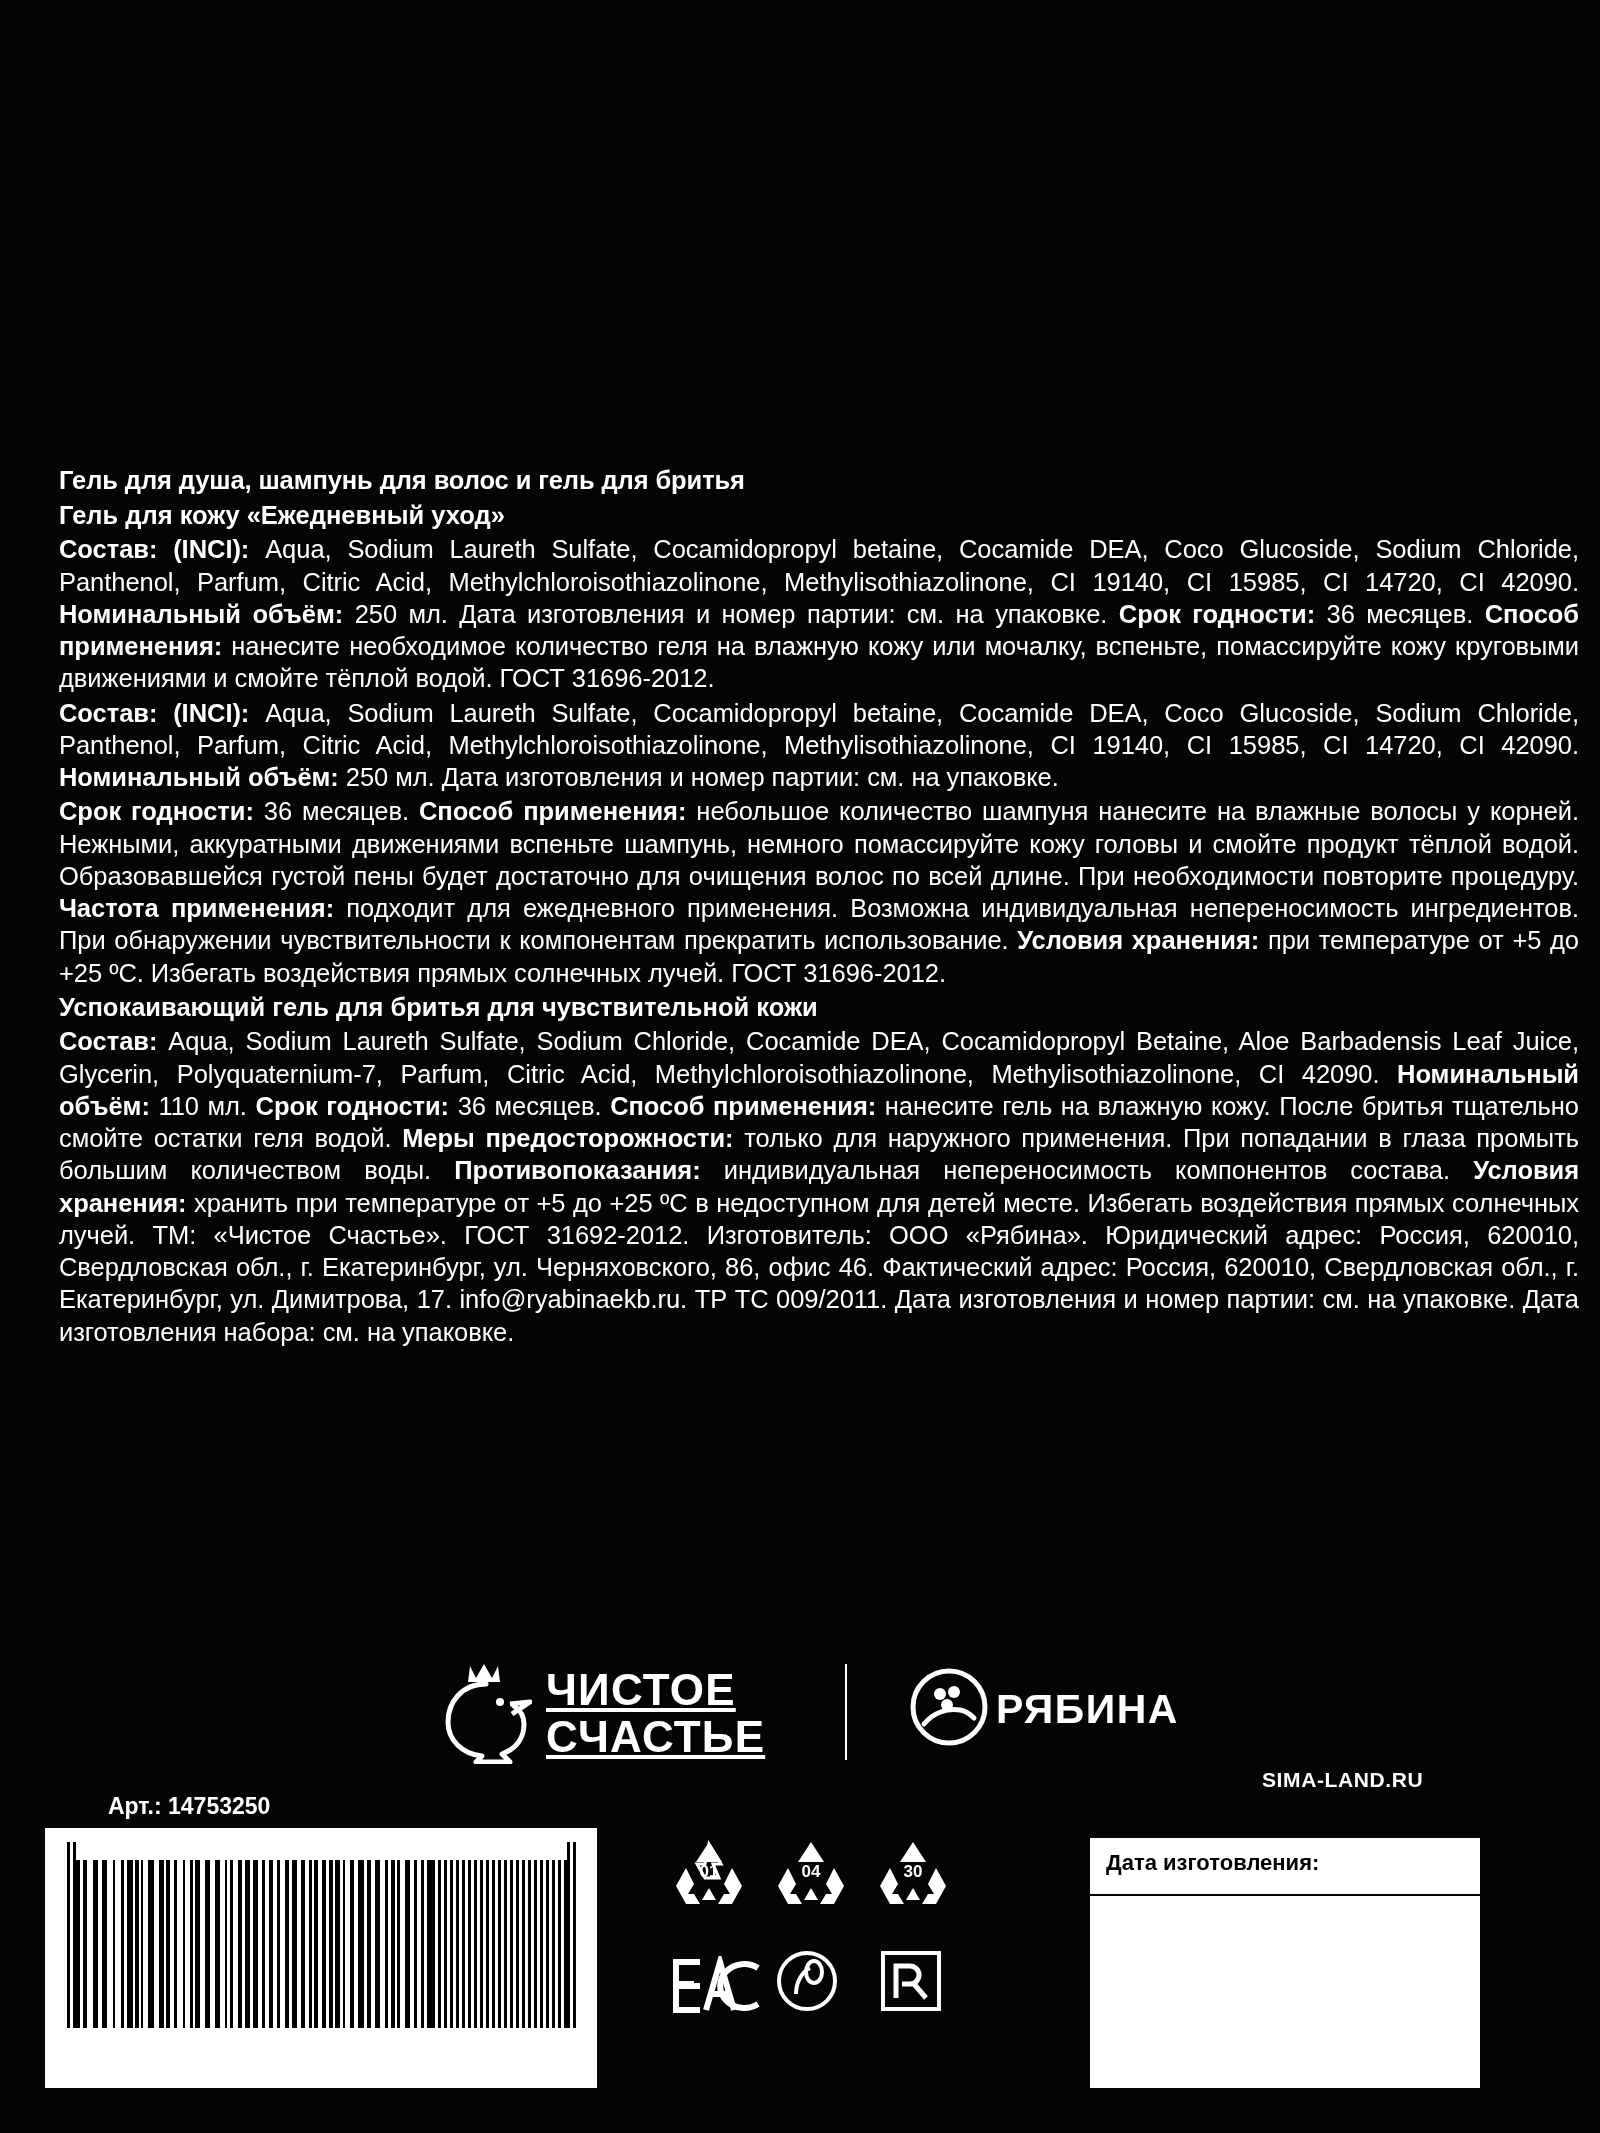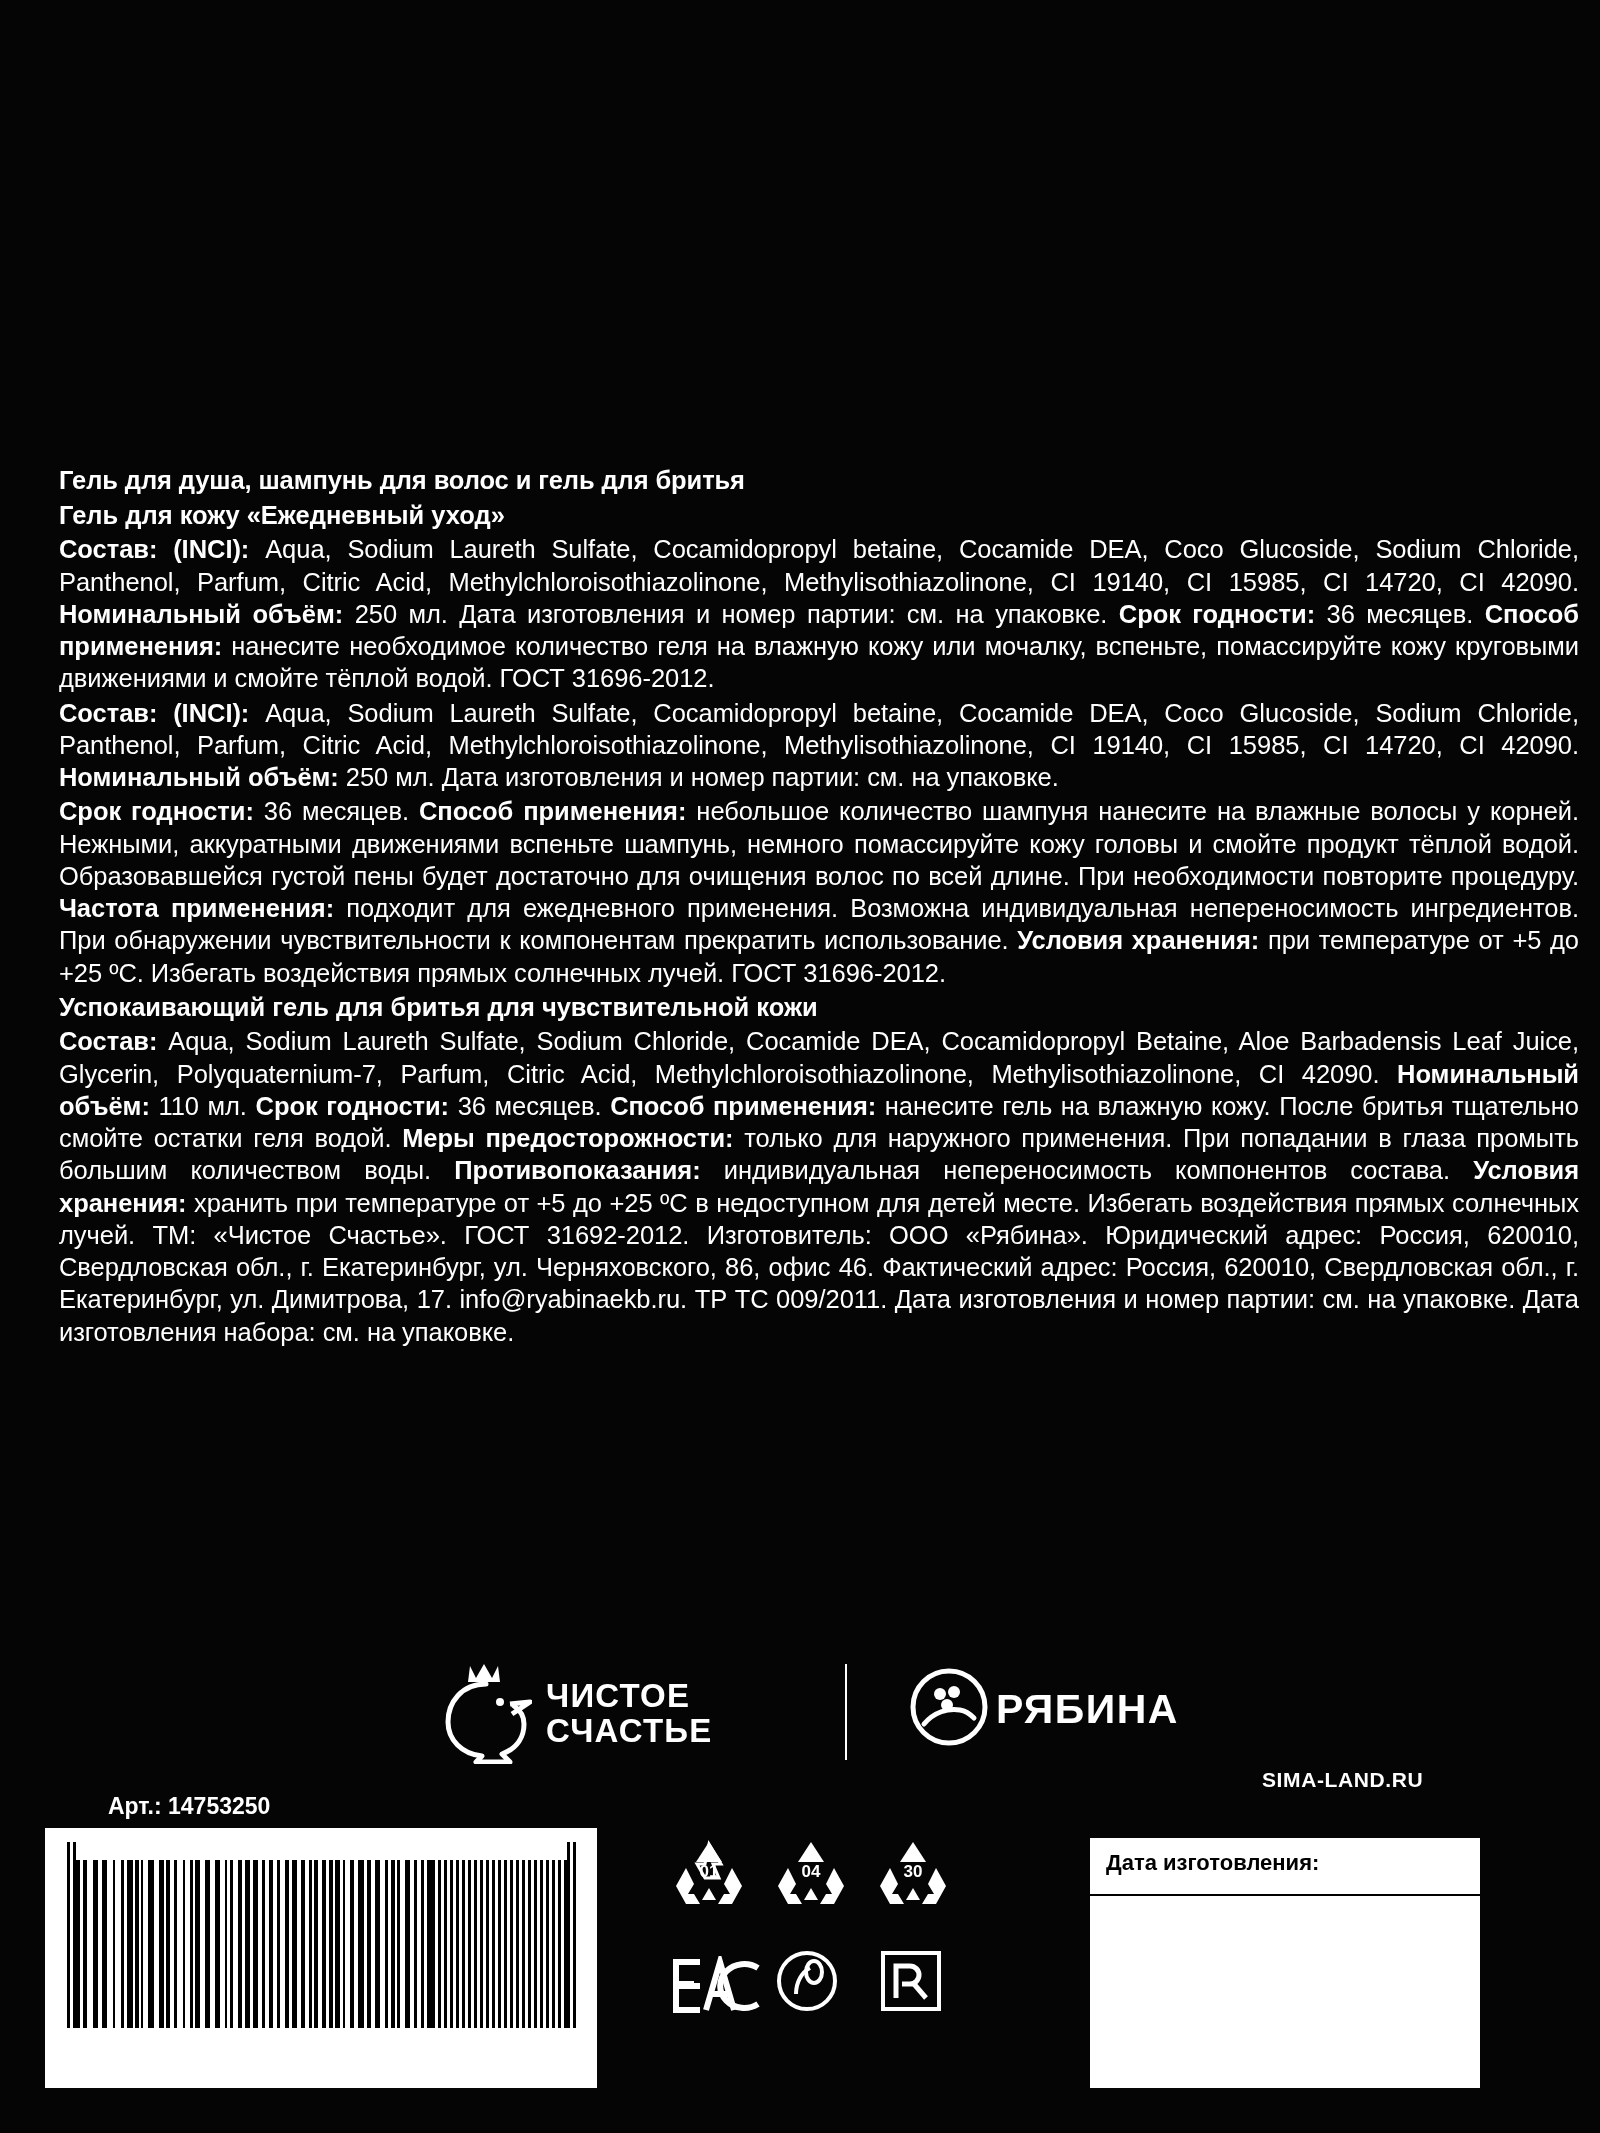--- a/index.html
+++ b/index.html
@@ -60,24 +60,25 @@
   }
   .logo-happy {
     position: absolute;
     left: 440px;
     top: 2px;
     display: flex;
     align-items: center;
     gap: 14px;
   }
   .logo-happy .txt {
-    font-size: 33px;
+    font-size: 44px;
     font-weight: bold;
     line-height: 1.06;
     letter-spacing: 1.2px;
+    text-decoration: underline;
   }
   .logo-div {
     position: absolute;
     left: 845px;
     top: 6px;
     width: 2px;
     height: 96px;
     background: #ffffff;
   }
   .logo-ryabina {

